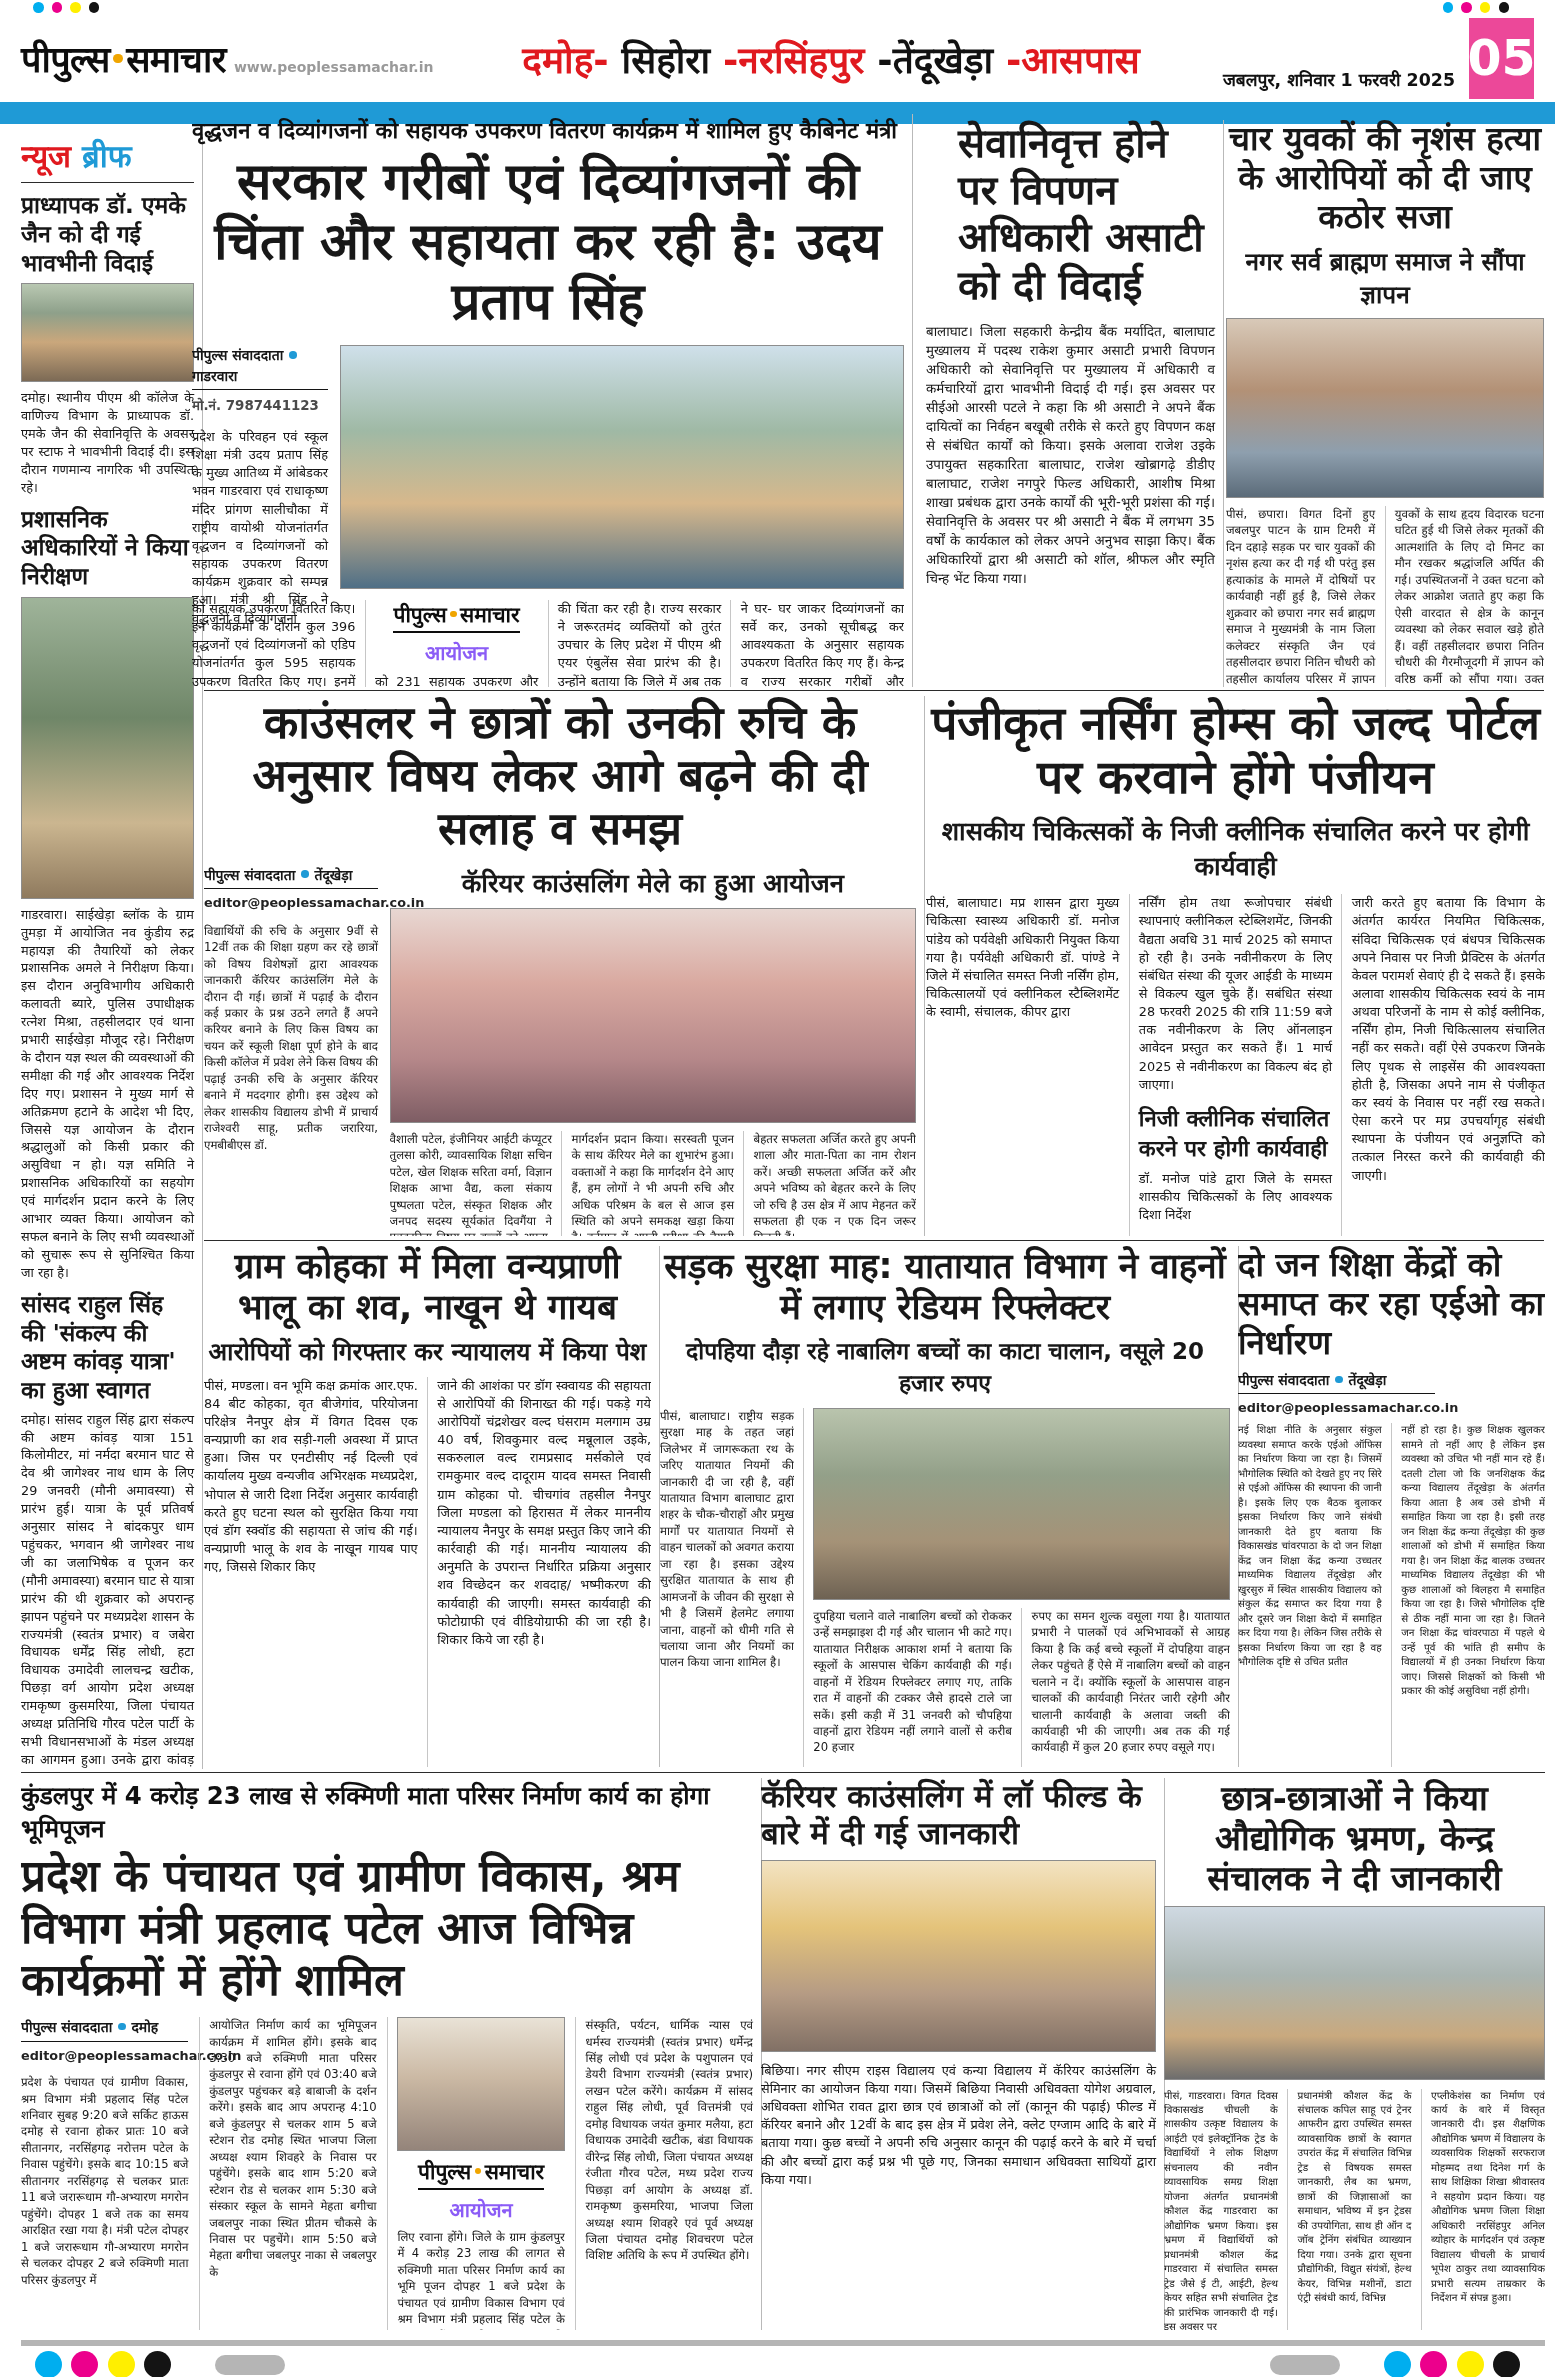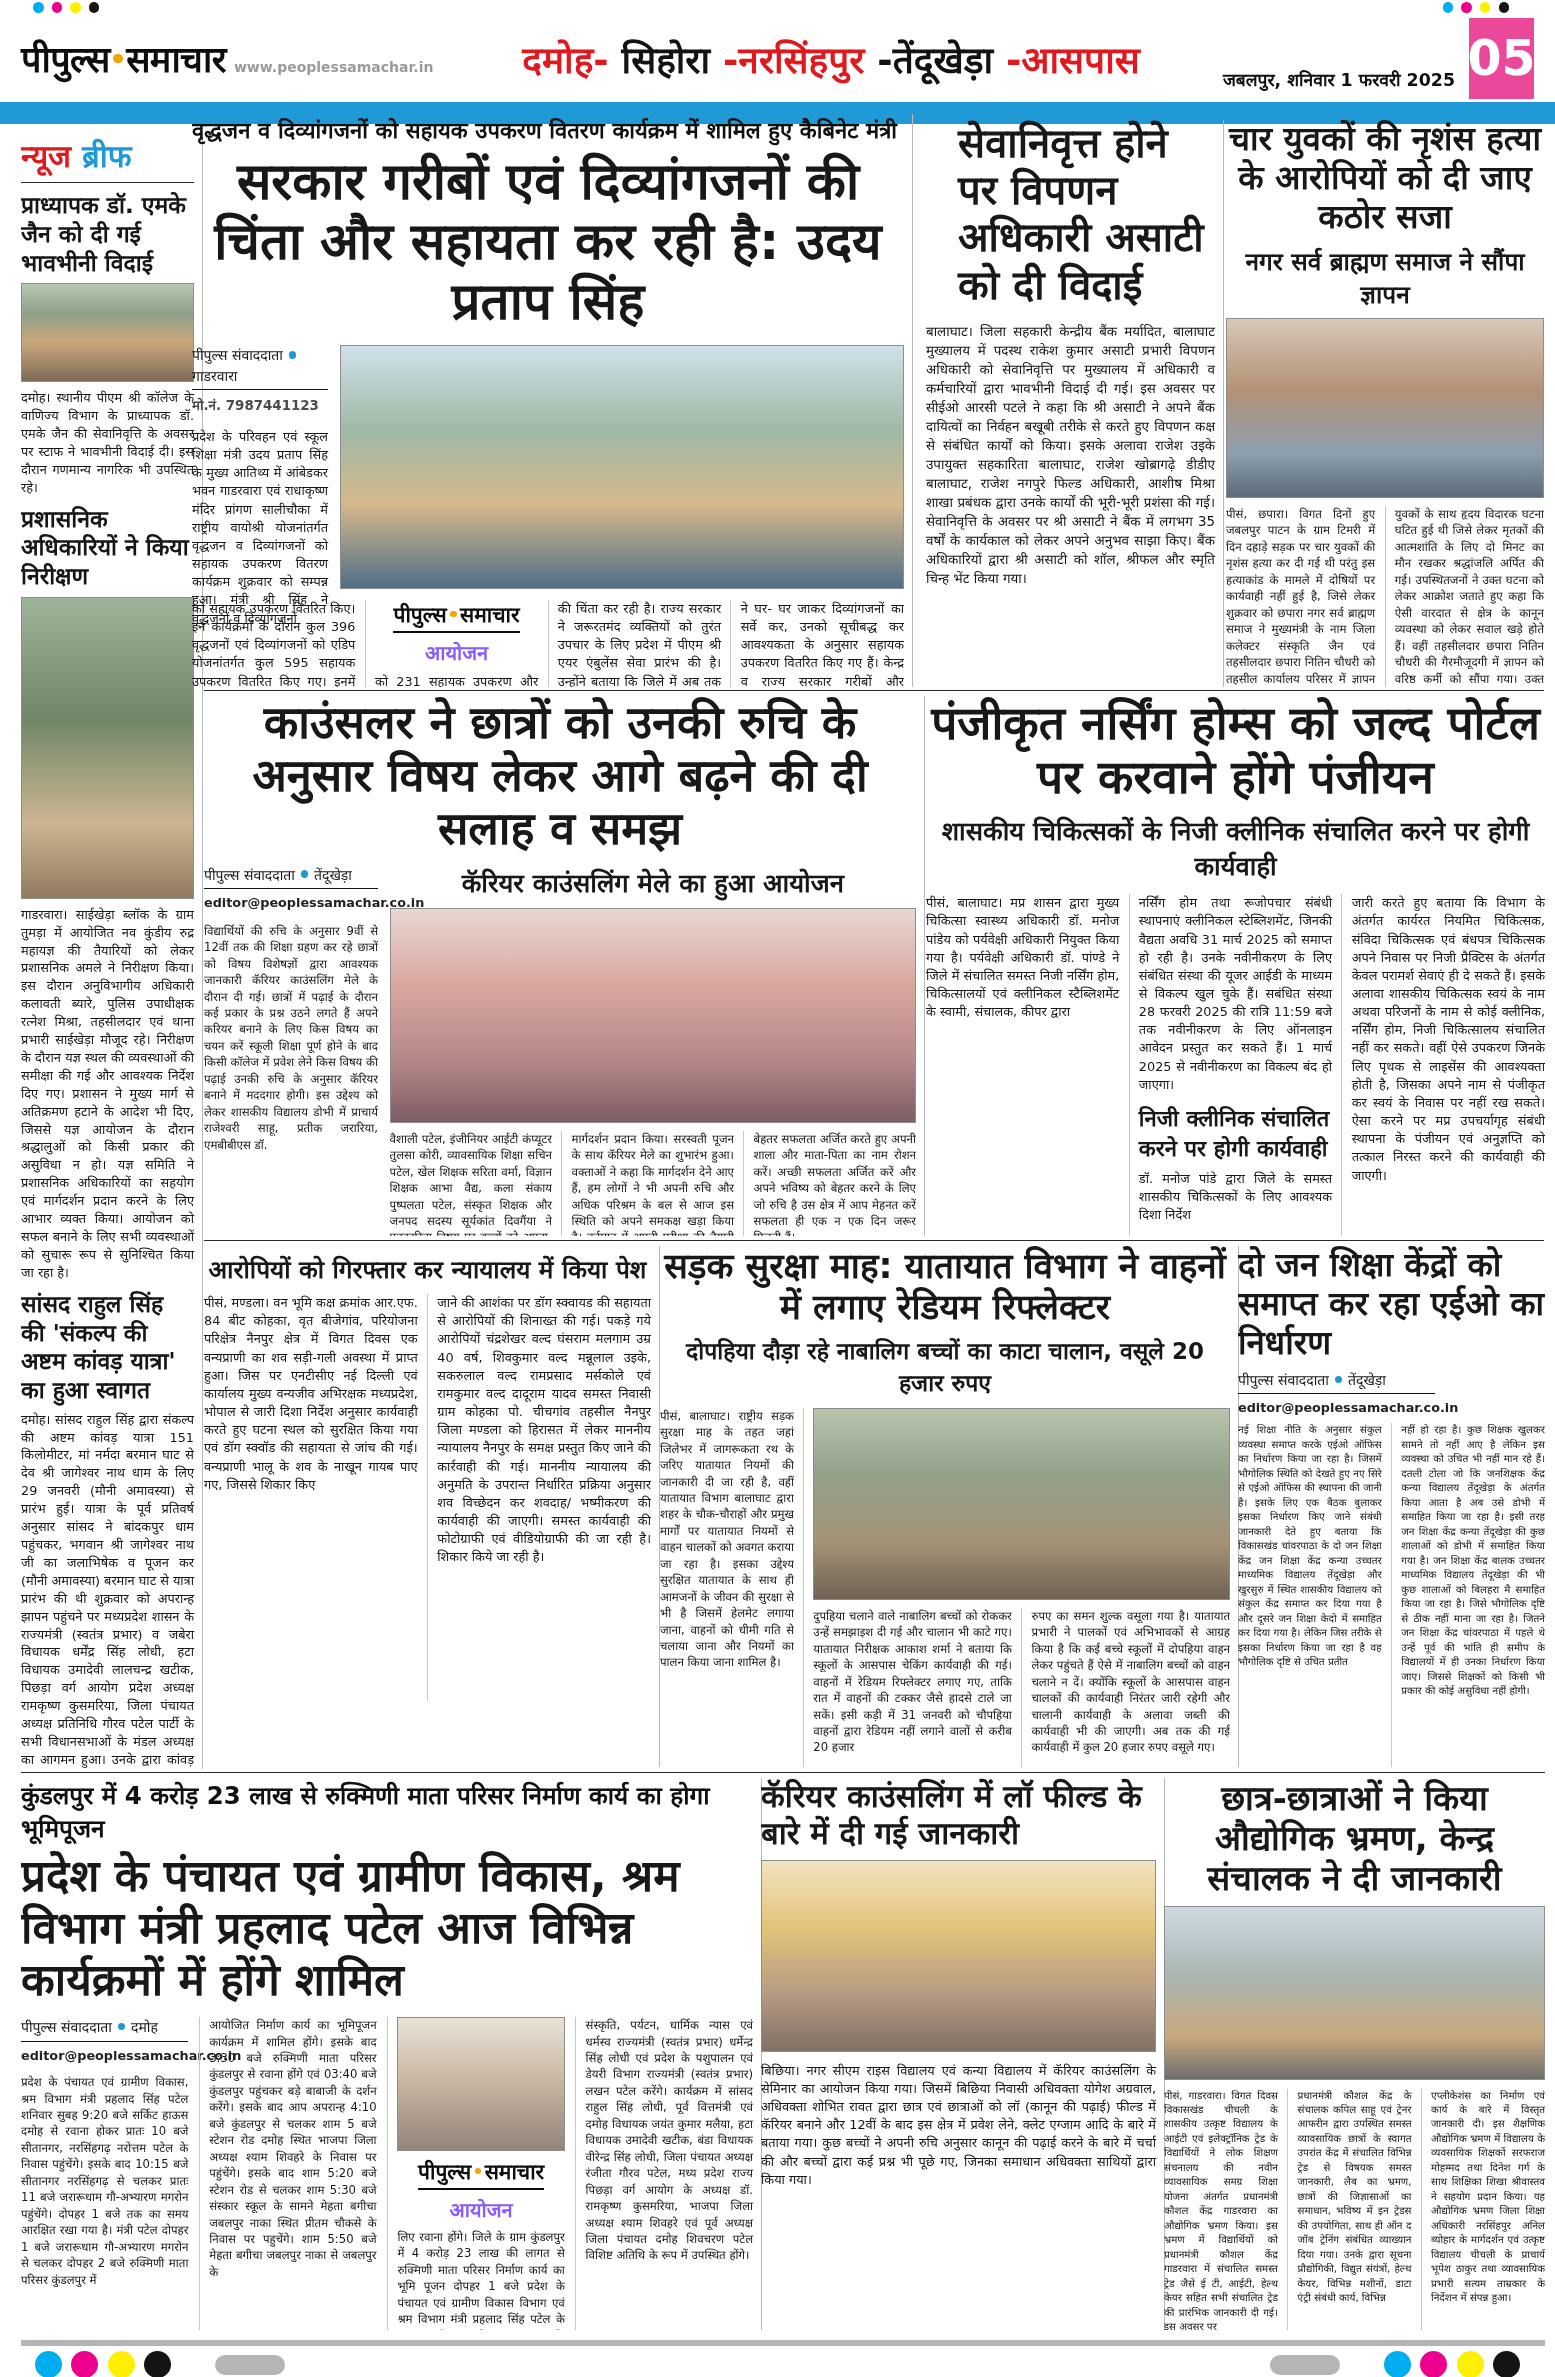--- a/index.html
+++ b/index.html
@@ -18,21 +18,21 @@
   .pagebox{background:#ec4899;color:#fff;font-size:49px;font-weight:900;
            display:flex;align-items:center;justify-content:center;}
   .blue-bar{background:#1f9ad6;}
   
   .rule-h{background:#2b2b2b;height:1.2px;}
   .vsep{border-right:0.6px solid #b9b9b9;}
   .body-text{font-size:12.8px;line-height:1.42;text-align:justify;}
   .cols{display:flex;}
   .cols .col{flex:1;min-width:0;}
   .cols .col + .col{border-left:0.6px solid #c6c6c6;margin-left:9.3px;padding-left:9.3px;}
-  .byline{font-size:14px;font-weight:400;display:flex;align-items:center;gap:5.8px;}
+  .byline{font-size:14px;font-weight:700;display:flex;align-items:center;gap:5.8px;}
   .byline .bdot{width:7.5px;height:7.5px;border-radius:50%;background:#1f9ad6;flex:0 0 auto;}
   .byline-rule{border-bottom:1.7px solid #141414;margin:4.6px 0 5.8px;}
   .contact{font-size:13.4px;font-weight:800;color:#4a4a4a;}
   .email{font-size:12.8px;font-weight:800;color:#222;}
   .photo{border:0.6px solid #8d8d8d;box-sizing:border-box;}
   .kicker{font-weight:900;color:#101010;}
   .headline{font-weight:900;color:#181818;line-height:1.18;}
   .subhead{font-weight:900;color:#181818;}
   .brandbox{text-align:center;}
   .brandbox .bb1{display:inline-flex;align-items:center;font-size:21px;font-weight:900;color:#0d0d0d;
@@ -215,20 +215,21 @@
         <div class="subhead" style="font-size:22px;margin:8.1px 0;">निजी क्लीनिक संचालित करने पर होगी कार्यवाही</div>
         <div class="body-text">डॉ. मनोज पांडे द्वारा जिले के समस्त शासकीय चिकित्सकों के लिए आवश्यक दिशा निर्देश</div>
       </div>
       <div class="col body-text">जारी करते हुए बताया कि विभाग के अंतर्गत कार्यरत नियमित चिकित्सक, संविदा चिकित्सक एवं बंधपत्र चिकित्सक अपने निवास पर निजी प्रैक्टिस के अंतर्गत केवल परामर्श सेवाएं ही दे सकते हैं। इसके अलावा शासकीय चिकित्सक स्वयं के नाम अथवा परिजनों के नाम से कोई क्लीनिक, नर्सिंग होम, निजी चिकित्सालय संचालित नहीं कर सकते। वहीं ऐसे उपकरण जिनके लिए पृथक से लाइसेंस की आवश्यक्ता होती है, जिसका अपने नाम से पंजीकृत कर स्वयं के निवास पर नहीं रख सकते। ऐसा करने पर मप्र उपचर्यागृह संबंधी स्थापना के पंजीयन एवं अनुज्ञप्ति को तत्काल निरस्त करने की कार्यवाही की जाएगी।</div>
     </div>
   </section>
 
   <div class="abs rule-h" style="left:204px;top:1240px;width:1340px;"></div>
 
   <section class="abs vsep" style="left:204px;top:1246px;width:447px;height:521px;padding-right:8.1px;overflow:hidden;">
+    <div class="headline" style="font-size:35px;text-align:center;">ग्राम कोहका में मिला वन्यप्राणी भालू का शव, नाखून थे गायब</div>
     <div class="subhead" style="font-size:24.4px;text-align:center;margin-top:5.8px;">आरोपियों को गिरफ्तार कर न्यायालय में किया पेश</div>
     <div class="cols" style="margin-top:9.3px;height:407px;overflow:hidden;">
       <div class="col body-text">पीसं, मण्डला। वन भूमि कक्ष क्रमांक आर.एफ. 84 बीट कोहका, वृत बीजेगांव, परियोजना परिक्षेत्र नैनपुर क्षेत्र में विगत दिवस एक वन्यप्राणी का शव सड़ी-गली अवस्था में प्राप्त हुआ। जिस पर एनटीसीए नई दिल्ली एवं कार्यालय मुख्य वन्यजीव अभिरक्षक मध्यप्रदेश, भोपाल से जारी दिशा निर्देश अनुसार कार्यवाही करते हुए घटना स्थल को सुरक्षित किया गया एवं डॉग स्क्वॉड की सहायता से जांच की गई। वन्यप्राणी भालू के शव के नाखून गायब पाए गए, जिससे शिकार किए</div>
       <div class="col body-text">जाने की आशंका पर डॉग स्क्वायड की सहायता से आरोपियों की शिनाख्त की गई। पकड़े गये आरोपियों चंद्रशेखर वल्द घंसराम मलगाम उम्र 40 वर्ष, शिवकुमार वल्द मन्नूलाल उइके, सकरुलाल वल्द रामप्रसाद मर्सकोले एवं रामकुमार वल्द दादूराम यादव समस्त निवासी ग्राम कोहका पो. चीचगांव तहसील नैनपुर जिला मण्डला को हिरासत में लेकर माननीय न्यायालय नैनपुर के समक्ष प्रस्तुत किए जाने की कार्रवाही की गई। माननीय न्यायालय की अनुमति के उपरान्त निर्धारित प्रक्रिया अनुसार शव विच्छेदन कर शवदाह/ भष्मीकरण की कार्यवाही की जाएगी। समस्त कार्यवाही की फोटोग्राफी एवं वीडियोग्राफी की जा रही है। शिकार किये जा रही है।</div>
     </div>
   </section>
 
   <section class="abs vsep" style="left:660px;top:1246px;width:570px;height:521px;padding-right:8.1px;overflow:hidden;">
     <div class="headline" style="font-size:35px;text-align:center;">सड़क सुरक्षा माह: यातायात विभाग ने वाहनों में लगाए रेडियम रिफ्लेक्टर</div>
     <div class="subhead" style="font-size:23px;text-align:center;margin-top:5.8px;">दोपहिया दौड़ा रहे नाबालिग बच्चों का काटा चालान, वसूले 20 हजार रुपए</div>

